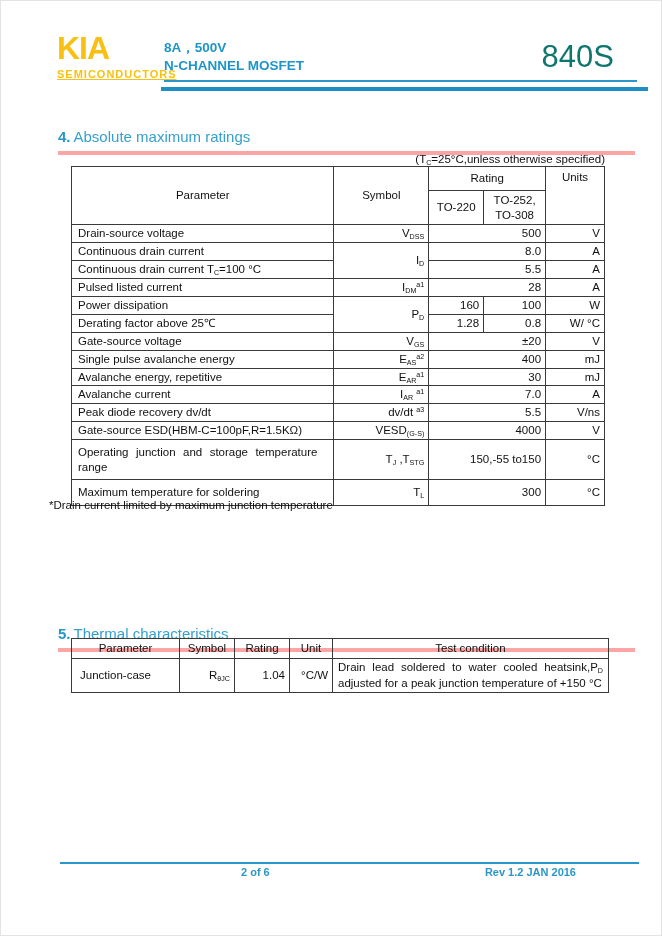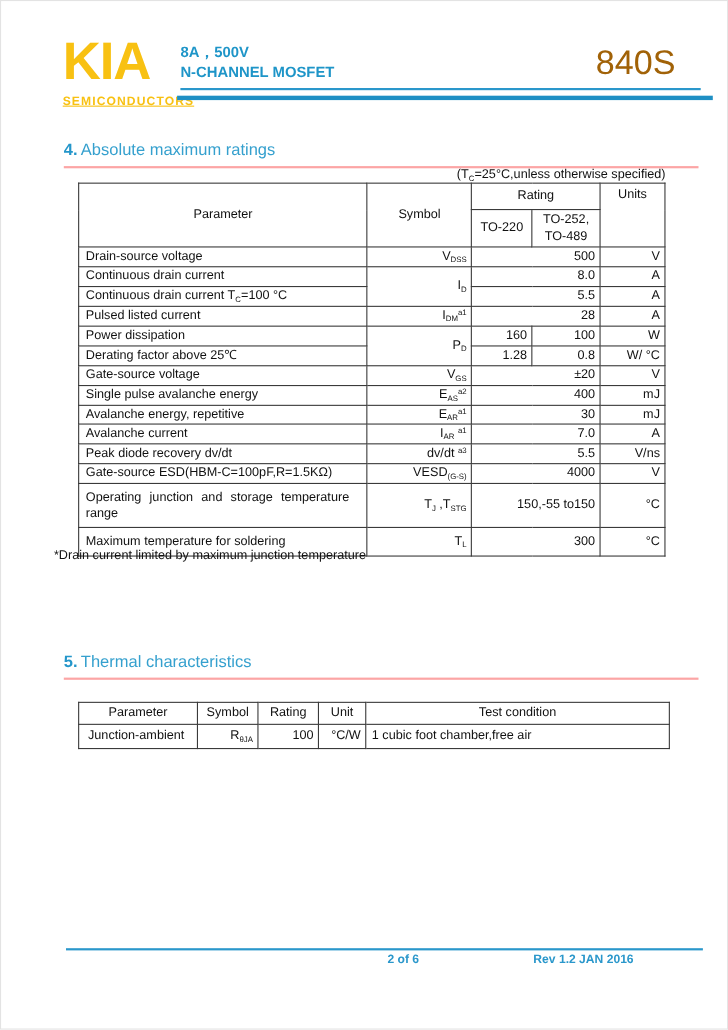--- a/index.html
+++ b/index.html
@@ -2,33 +2,33 @@
 <html><head>
 <meta charset="utf-8">
 <style>
   * { box-sizing: border-box; margin: 0; padding: 0; }
   html,body { width:662px; height:936px; }
   body { background:#ffffff; font-family:"Liberation Sans", sans-serif; color:#111; }
   .page { position:relative; width:662px; height:936px; background:#fff; border:1px solid #e3e3e3; overflow:hidden; }
 
   
   .logo-block { position:absolute; left:56px; top:30px; text-align:left; }
-  .logo-text { font-size:48px; font-weight:800; letter-spacing:-1px; color:#f8c112; line-height:1.1; }
+  .logo-text { font-size:32px; font-weight:800; letter-spacing:-1px; color:#f8c112; line-height:1.1; }
   .logo-sub  { font-size:11px; font-weight:bold; letter-spacing:1px; color:#f8c112; margin-top:2px;text-decoration:underline; }
   .subtitle { position:absolute; left:163px; top:38px; color:#1e95c8; font-weight:bold; font-size:13.5px; line-height:18px; }
-  .part-number { position:absolute; top:39px; right:47px; font-size:31px; color:#a16207; line-height:1.1; }
+  .part-number { position:absolute; top:39px; right:47px; font-size:31px; color:#0f766e; line-height:1.1; }
   .rule-thin  { position:absolute; left:163px; right:24px; top:79px; height:2px; background:#2a97cb; }
   .rule-thick { position:absolute; left:160px; right:13px; top:86px; height:4px; background:#1e8fc4; }
 
   
   .sec-title { position:absolute; left:57px; right:26px; color:#35a0ce; font-size:15px; font-weight:normal;
-               border-bottom:2px solid #fca5a5; padding-bottom:6px; }
+               border-bottom:4px solid #fca5a5; padding-bottom:6px; }
   .sec-title .sec-num { font-weight:bold; color:#2496ca; margin-right:3px; }
   #sec4-title { top:127px; }
-  #sec5-title { top:592px; }
+  #sec5-title { top:624px; }
 
   
   table { border-collapse:collapse; font-size:11.5px; color:#111; }
   td { border:1px solid #3a3a3a; padding:1px 4px; height:15px; line-height:1.3; vertical-align:middle; }
   .c { text-align:right; }
   .p { text-align:left; padding-left:6px; }
   sub { font-size:0.62em; vertical-align:-0.3em; line-height:0; }
   sup { font-size:0.62em; vertical-align:0.5em; line-height:0; }
 
   .amr-wrap { position:absolute; left:70px; top:152px; width:534px; }
@@ -56,21 +56,21 @@
   table.thermal col.t-sym   { width:55px; }
   table.thermal col.t-rate  { width:55px; }
   table.thermal col.t-unit  { width:43px; }
   tr.thdr td { height:20px; text-align:center; }
   td.tp { text-align:left; padding-left:8px; }
   td.tc { text-align:justify; padding:1px 5px; line-height:1.35; }
   tr.trow2 td { height:22px; }
 
   
   .footer-rule { position:absolute; left:59px; right:22px; top:861px; height:2px; background:#2a97cb; }
-  .page-num { position:absolute; left:240px; width:140px; top:865px; text-align:right;
+  .page-num { position:absolute; left:240px; width:140px; top:865px; text-align:left;
               color:#2a97cb; font-weight:bold; font-size:11px; }
   .rev { position:absolute; right:85px; top:865px; color:#2a97cb; font-weight:bold; font-size:11px; }
 </style>
 </head>
 <body>
 
 <div class="page">
 
   <div>
     <div class="logo-block">
@@ -102,21 +102,21 @@
       </colgroup>
       <tbody>
           <tr class="hdr1">
         <td rowspan="2">Parameter</td>
         <td rowspan="2">Symbol</td>
         <td colspan="2">Rating</td>
         <td rowspan="2" class="topcell">Units</td>
       </tr>
       <tr class="hdr2">
         <td>TO-220</td>
-        <td>TO-252, TO-489</td>
+        <td>TO-252, TO-308</td>
       </tr>
       <tr>
         <td class="p">Drain-source voltage</td>
         <td class="c">V<sub>DSS</sub></td>
         <td class="c" colspan="2">500</td>
         <td class="c">V</td>
       </tr>
       <tr>
         <td class="p">Continuous drain current</td>
         <td class="c" rowspan="2">I<sub>D</sub></td>
@@ -217,26 +217,26 @@
           <col>
       </colgroup>
       <tbody>
           <tr class="thdr">
         <td>Parameter</td>
         <td>Symbol</td>
         <td>Rating</td>
         <td>Unit</td>
         <td>Test condition</td>
       </tr>
-      <tr class="trow2">
-        <td class="tp">Junction-ambient</td>
-        <td class="c">R<sub>θJA</sub></td>
-        <td class="c">100</td>
+      <tr>
+        <td class="tp">Junction-case</td>
+        <td class="c">R<sub>θJC</sub></td>
+        <td class="c">1.04</td>
         <td class="c">°C/W</td>
-        <td class="tc">1 cubic foot chamber,free air</td>
+        <td class="tc">Drain lead soldered to water cooled heatsink,P<sub>D</sub> adjusted for a peak junction temperature of +150 °C</td>
       </tr>
     </tbody>
       </table>
   </div>
 
   <div class="footer-rule"></div>
   <div class="page-num">2 of 6</div>
   <div class="rev">Rev 1.2 JAN 2016</div>
 
 </div>

